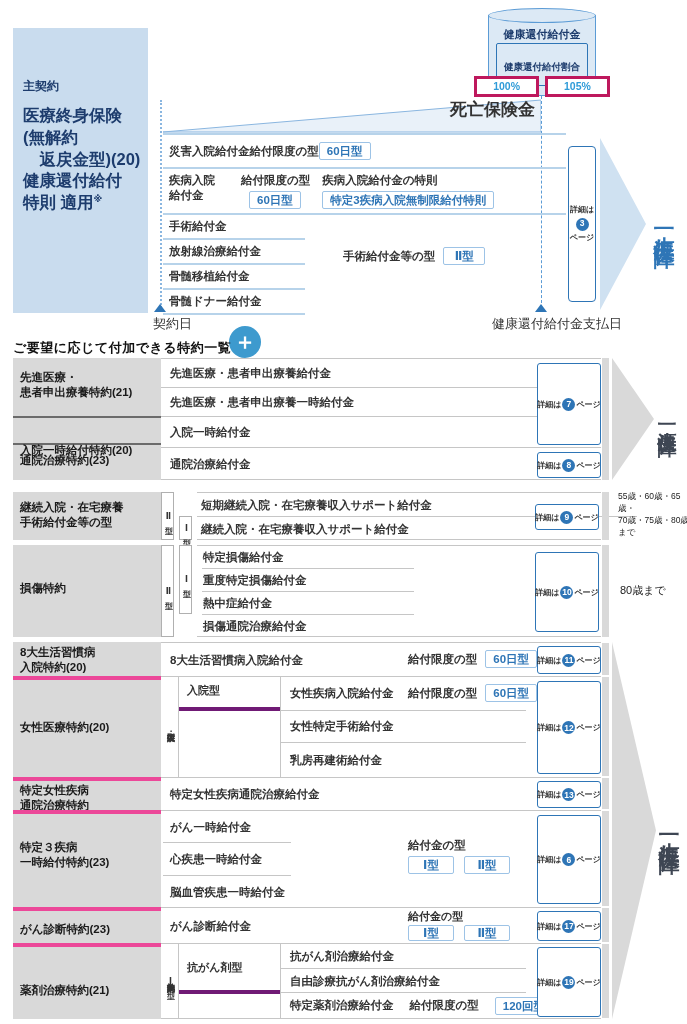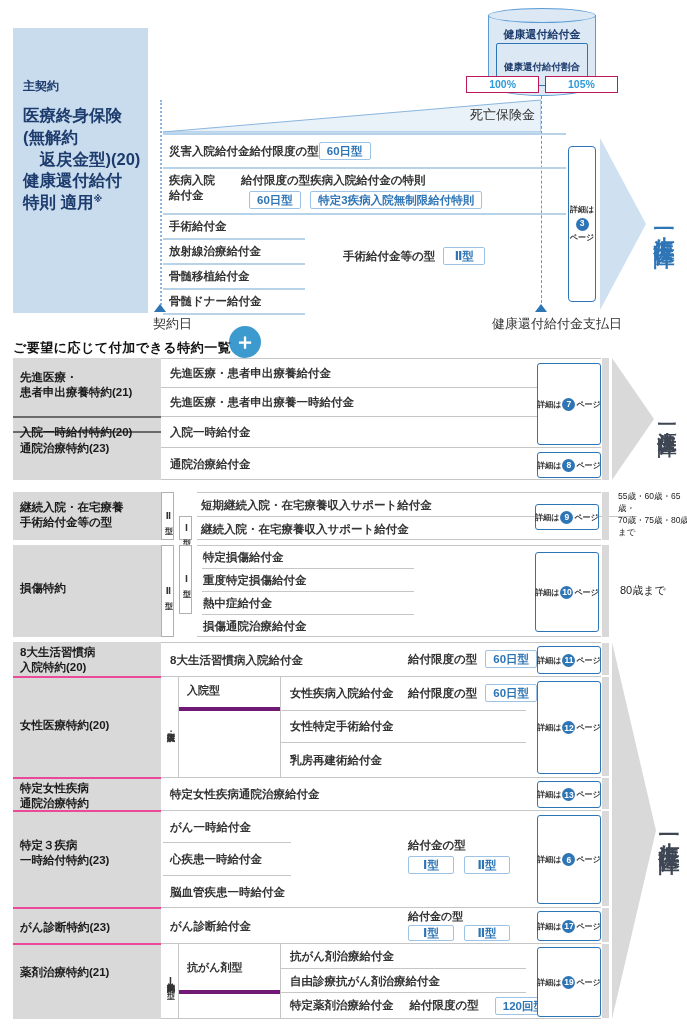--- a/index.html
+++ b/index.html
@@ -11,22 +11,22 @@
 .sidebar .small{font-size:12px;font-weight:bold;margin-bottom:10px}
 .sidebar .big{font-size:16.5px;font-weight:bold;line-height:1.32;white-space:nowrap}
 .sidebar sup{font-size:9px}
 .cyl{left:488px;top:8px;width:108px;height:88px}
 .cyl-top{position:absolute;left:0;right:0;top:0;height:15px;background:#dce9f5;border:1.5px solid #5b9bd5;border-radius:50%;z-index:2}
 .cyl-body{position:absolute;left:0;right:0;top:7px;bottom:0;background:#dce9f5;border:1.5px solid #5b9bd5;border-top:none;border-radius:0 0 50% 50%/0 0 12px 12px;z-index:1}
 .cyl-title{position:absolute;left:0;right:0;top:19px;text-align:center;font-size:11px;font-weight:bold;color:#1d3c6d;z-index:3}
 .ratio-box{position:absolute;left:8px;right:8px;top:35px;bottom:10px;border:1px solid #2e75b6;background:#dce9f5;z-index:3;text-align:center;border-radius:2px}
 .ratio-label{font-size:9.5px;font-weight:bold;color:#1d3c6d;margin-top:17px}
 .ratio-vals{display:flex;justify-content:center;gap:6px;margin-top:2px}
-.ratio-val{background:#fff;border:1px solid #be185d;color:#2f9bd8;font-weight:bold;font-size:10.5px;padding:0 22px;line-height:15px}
-.death-label{left:425px;top:106px;width:110px;text-align:right;font-size:13px;font-weight:normal;color:#333}
+.ratio-val{background:#fff;border:3px solid #be185d;color:#2f9bd8;font-weight:bold;font-size:10.5px;padding:0 16px;line-height:15px}
+.death-label{left:425px;top:98px;width:110px;text-align:right;font-size:17px;font-weight:bold;color:#333}
 .dashR{left:541px;top:96px;height:212px;border-left:1.5px dashed #5b9bd5}
 .dotL{left:160px;top:100px;height:208px;border-left:2px dotted #8ab6e0}
 .utri{width:0;height:0;border-left:6px solid transparent;border-right:6px solid transparent;border-bottom:8px solid #2e75b6}
 .datelbl{font-size:13px;color:#333;text-align:right}
 .mainrows{left:163px;top:133px;width:403px;height:180px;border-top:2px solid #b7d3ea}
 .mrow{display:flex;align-items:center;gap:0;border-bottom:2px solid #b7d3ea;padding-left:6px;font-size:11.5px;font-weight:bold;color:#333}
 .mrow.r2{align-items:flex-start;padding-top:4px}
 .srow{width:142px;height:25px;line-height:23px;border-bottom:2px solid #b7d3ea;padding-left:6px;font-size:11.5px;font-weight:bold;color:#333}
 .lbl{font-size:11.5px;font-weight:bold;color:#333}
 .typebox{display:inline-block;border:1.5px solid #9dc3e6;color:#2e75b6;font-weight:bold;background:#fff;padding:0 7px;font-size:11.5px;line-height:16px;border-radius:2px;white-space:nowrap}
@@ -34,21 +34,21 @@
 .surgtype{left:343px;top:247px;display:flex;align-items:center;gap:8px}
 .vbadge{left:568px;top:146px;width:28px;height:156px;border:1px solid #2e75b6;border-radius:4px;background:#fff;display:flex;flex-direction:column;align-items:center;justify-content:center;gap:3px;font-size:8px;font-weight:bold;color:#333;text-align:center;line-height:1.1}
 .pg{min-width:13px;height:13px;border-radius:50%;background:#2e75b6;color:#fff;font-size:8.5px;font-weight:bold;display:inline-flex;align-items:center;justify-content:center;padding:0 1px}
 .tri{clip-path:polygon(0 0,100% 50%,0 100%)}
 .vtext{writing-mode:vertical-rl;font-weight:bold;display:flex;align-items:center;justify-content:center;letter-spacing:3px}
 
 .plus{left:229px;top:326px;width:32px;height:32px;border-radius:50%;background:#3d9ace;color:#fff;display:flex;align-items:center;justify-content:center;font-size:22px;font-weight:bold;line-height:1}
 .heading{left:13px;top:339px;font-size:13px;font-weight:bold;color:#111;letter-spacing:.5px}
 .group{position:absolute;left:13px;display:flex}
 .gl{width:148px;background:#d9d9d9;flex:none}
-.gl.dsep{border-top:2px solid #ec4899}
+.gl.dsep{border-top:4px solid #ec4899}
 .gl-cell{font-size:11.5px;font-weight:bold;color:#1a1a1a;padding:5px 2px 0 7px;line-height:1.3}
 .gl-cell.sep{border-top:2px solid #6b6b6b}
 .gc{position:relative;width:440px;border-top:1px solid #c6c6c6}
 .gc.bb{border-bottom:1px solid #c6c6c6}
 .brow{position:relative;font-size:11.5px;font-weight:bold;color:#333;display:flex;align-items:center;padding-left:9px;white-space:nowrap}
 .brow.ln::after{content:"";position:absolute;left:0;bottom:0;height:0;border-bottom:1px solid #c6c6c6;width:440px}
 .brow.ln.short::after{width:212px;left:5px}
 .brow.ln.mini::after{width:128px;left:2px}
 .brow.ln.mid::after{width:245px;left:0}
 .badge{position:absolute;left:376px;width:64px;background:#fff;border:1px solid #2e75b6;border-radius:3px;display:flex;align-items:center;justify-content:center;gap:1px;font-size:8px;font-weight:bold;color:#333;z-index:4;white-space:nowrap}
@@ -112,21 +112,21 @@
     </div>
     <div class="mrow r2" style="height:46px">
       <div style="width:72px">
         <span>疾病入院</span><br>
         <span>給付金</span>
       </div>
       <div class="stack">
         <span class="lbl">給付限度の型</span>
         <span class="typebox" style="margin-left:8px">60日型</span>
       </div>
-      <div class="stack" style="margin-left:0">
+      <div class="stack" style="margin-left:12px">
         <span class="lbl">疾病入院給付金の特則</span>
         <span class="typebox">特定3疾病入院無制限給付特則</span>
       </div>
     </div>
     <div class="srow">手術給付金</div>
     <div class="srow">放射線治療給付金</div>
     <div class="srow">骨髄移植給付金</div>
     <div class="srow">骨髄ドナー給付金</div>
   </div>
   <div class="abs surgtype">
@@ -145,21 +145,21 @@
 
   <div class="abs plus">＋</div>
   <div class="abs heading">ご要望に応じて付加できる特約一覧</div>
 
   <div class="group" style="top:358px;height:122px">
     <div class="gl">
       <div class="gl-cell" style="height:58px;padding-top:12px">
         <span>先進医療・</span><br>
         <span>患者申出療養特約(21)</span>
       </div>
-      <div class="gl-cell sep" style="height:15px;padding-top:7px">入院一時給付特約(20)</div>
+      <div class="gl-cell sep" style="height:15px;padding-top:25px">入院一時給付特約(20)</div>
       <div class="gl-cell sep" style="height:33px;padding-top:8px">通院治療特約(23)</div>
     </div>
     <div class="gc bb">
       <div class="brow ln" style="height:29px">先進医療・患者申出療養給付金</div>
       <div class="brow ln" style="height:29px">先進医療・患者申出療養一時給付金</div>
       <div class="brow ln" style="height:31px">入院一時給付金</div>
       <div class="brow" style="height:33px">通院治療給付金</div>
       <div class="badge" style="top:4px;height:82px">
         <span>詳細は</span>
         <span class="pg">7</span>
@@ -338,21 +338,21 @@
       <div class="badge" style="top:3px;height:30px">
         <span>詳細は</span>
         <span class="pg">17</span>
         <span>ページ</span>
       </div>
     </div>
   </div>
 
   <div class="group" style="top:943px;height:76px">
     <div class="gl dsep">
-      <div class="gl-cell" style="padding-top:20px">薬剤治療特約(21)</div>
+      <div class="gl-cell" style="padding-top:36px">薬剤治療特約(21)</div>
     </div>
     <div class="gc bb" style="display:flex;flex-direction:row">
       <div class="vcol">支払対象薬剤Ⅰ型</div>
       <div class="subcol">
         <div class="subcell" style="height:50px;display:flex;align-items:center;padding-left:8px">抗がん剤型</div>
       </div>
       <div class="bencol">
         <div class="brow ln mid" style="height:25px">抗がん剤治療給付金</div>
         <div class="brow ln mid" style="height:25px">自由診療抗がん剤治療給付金</div>
         <div class="brow" style="height:25px;gap:16px">

